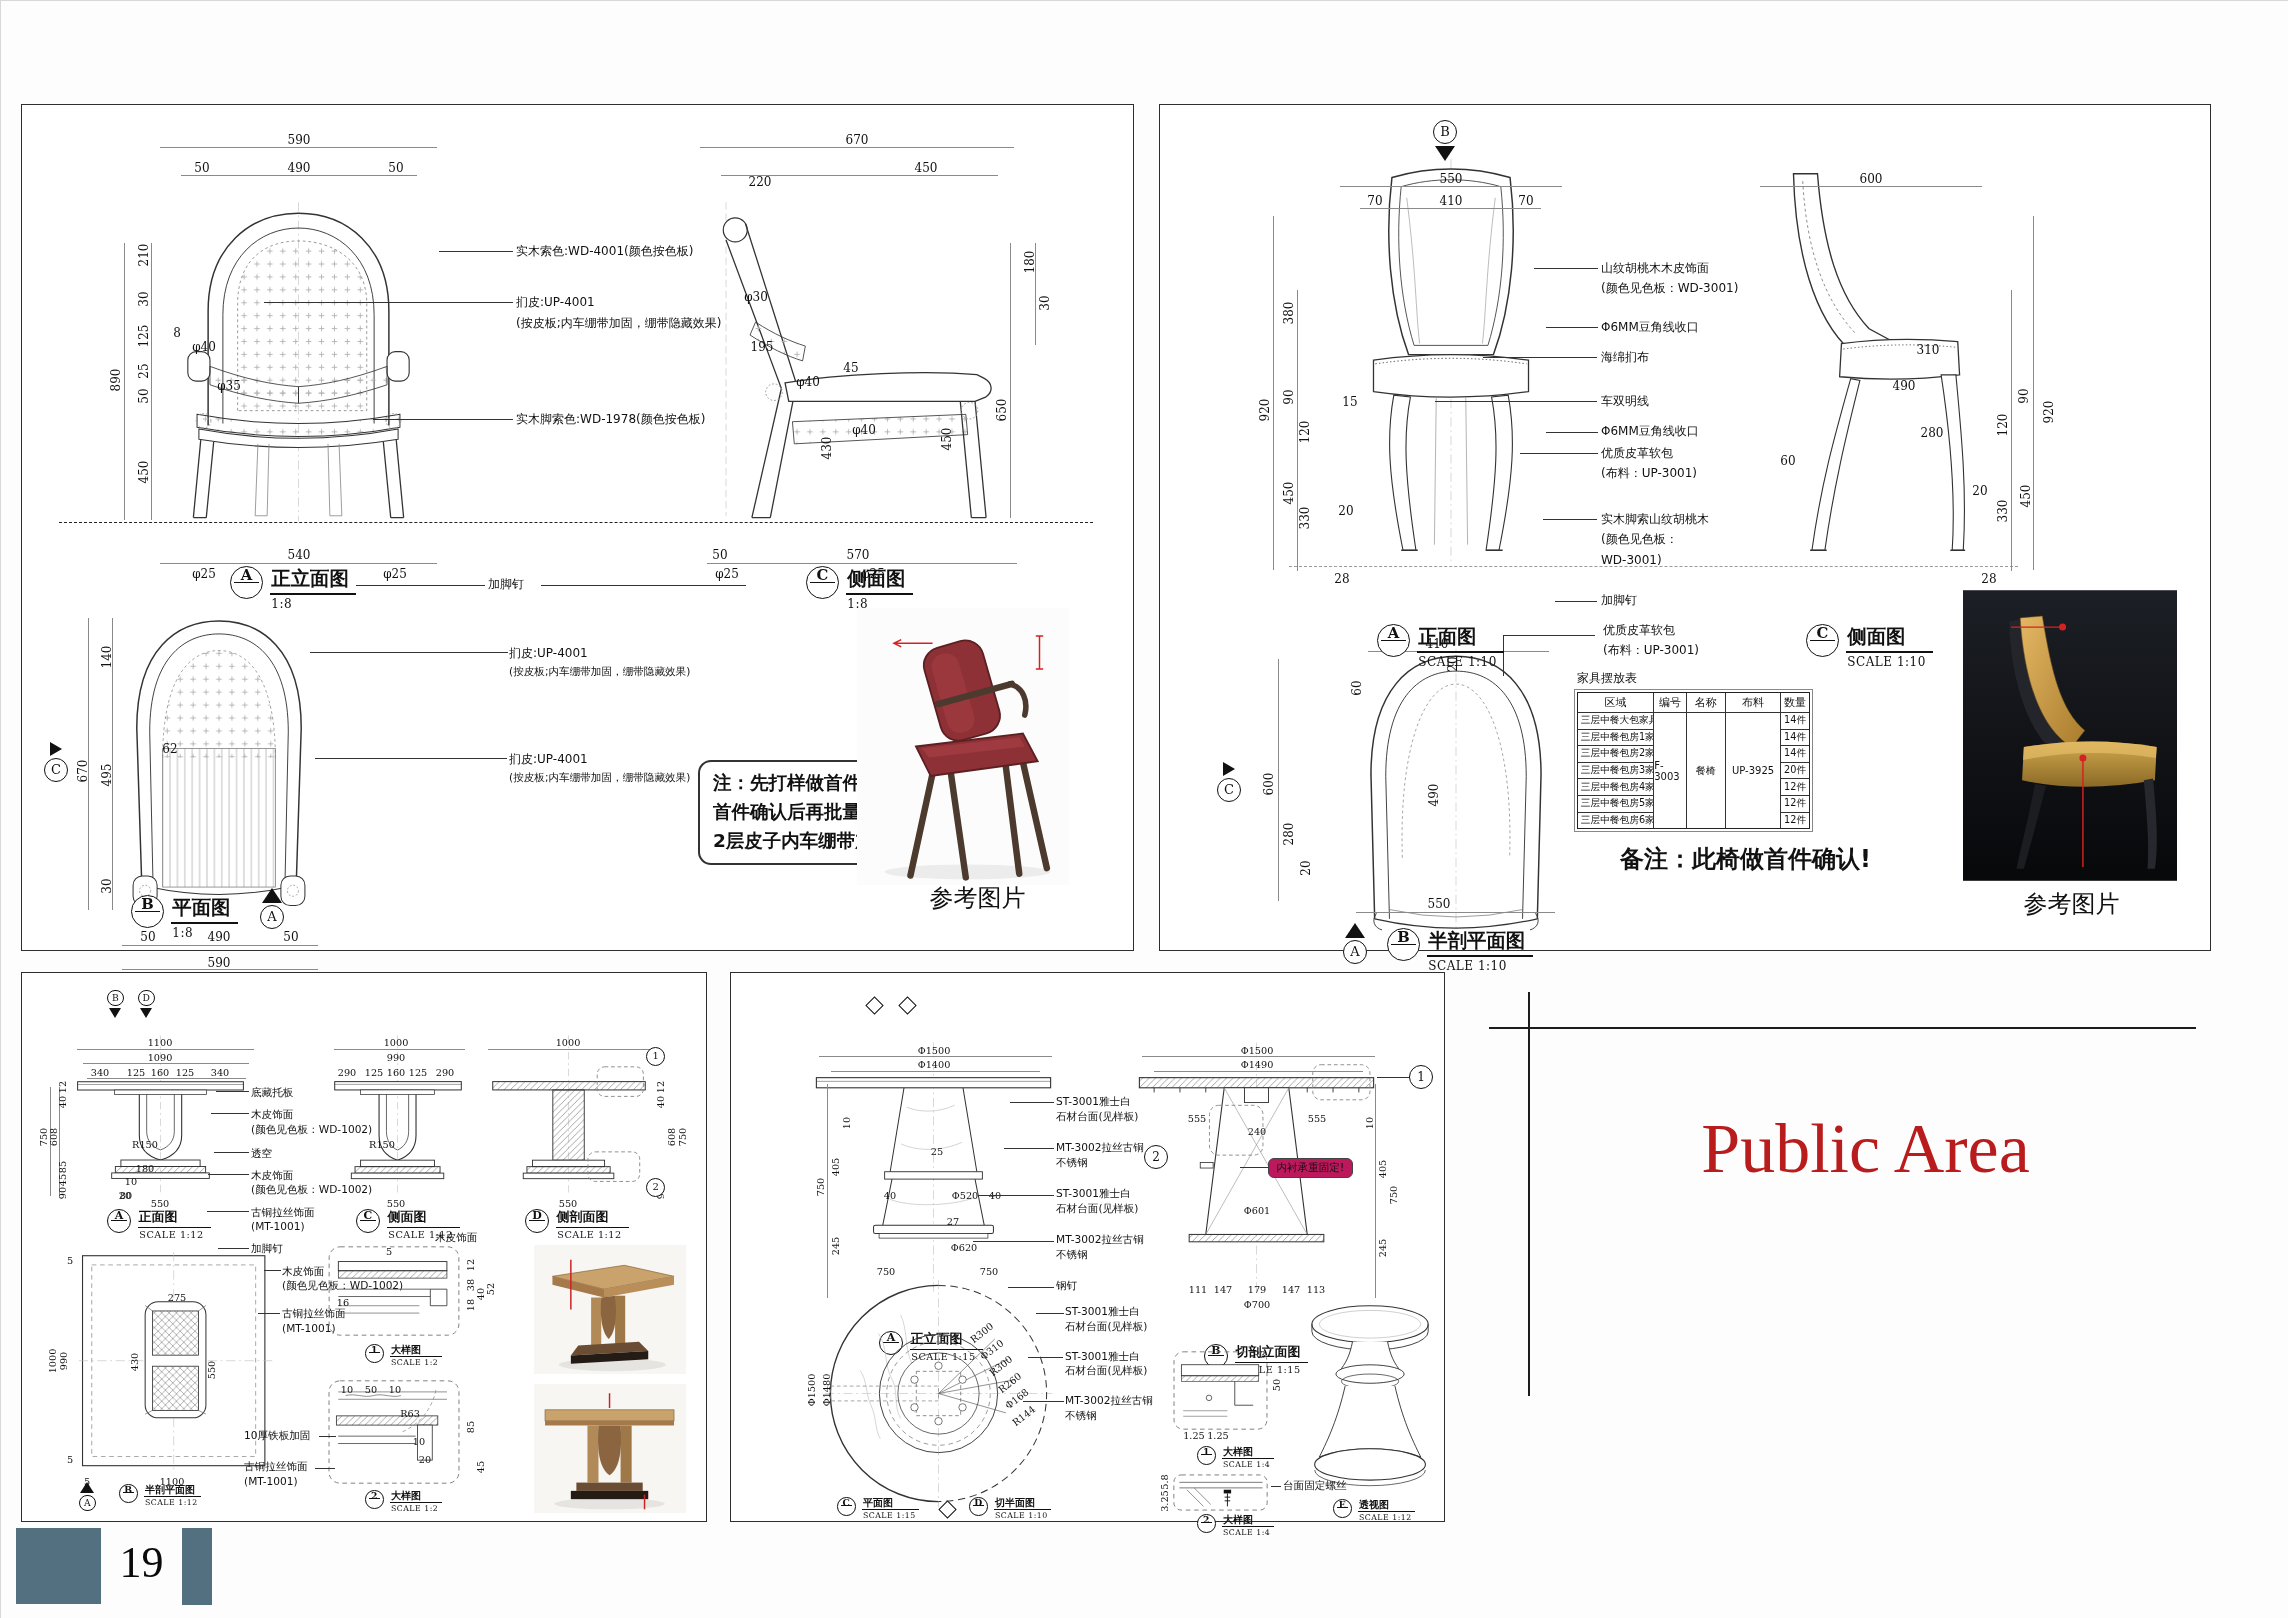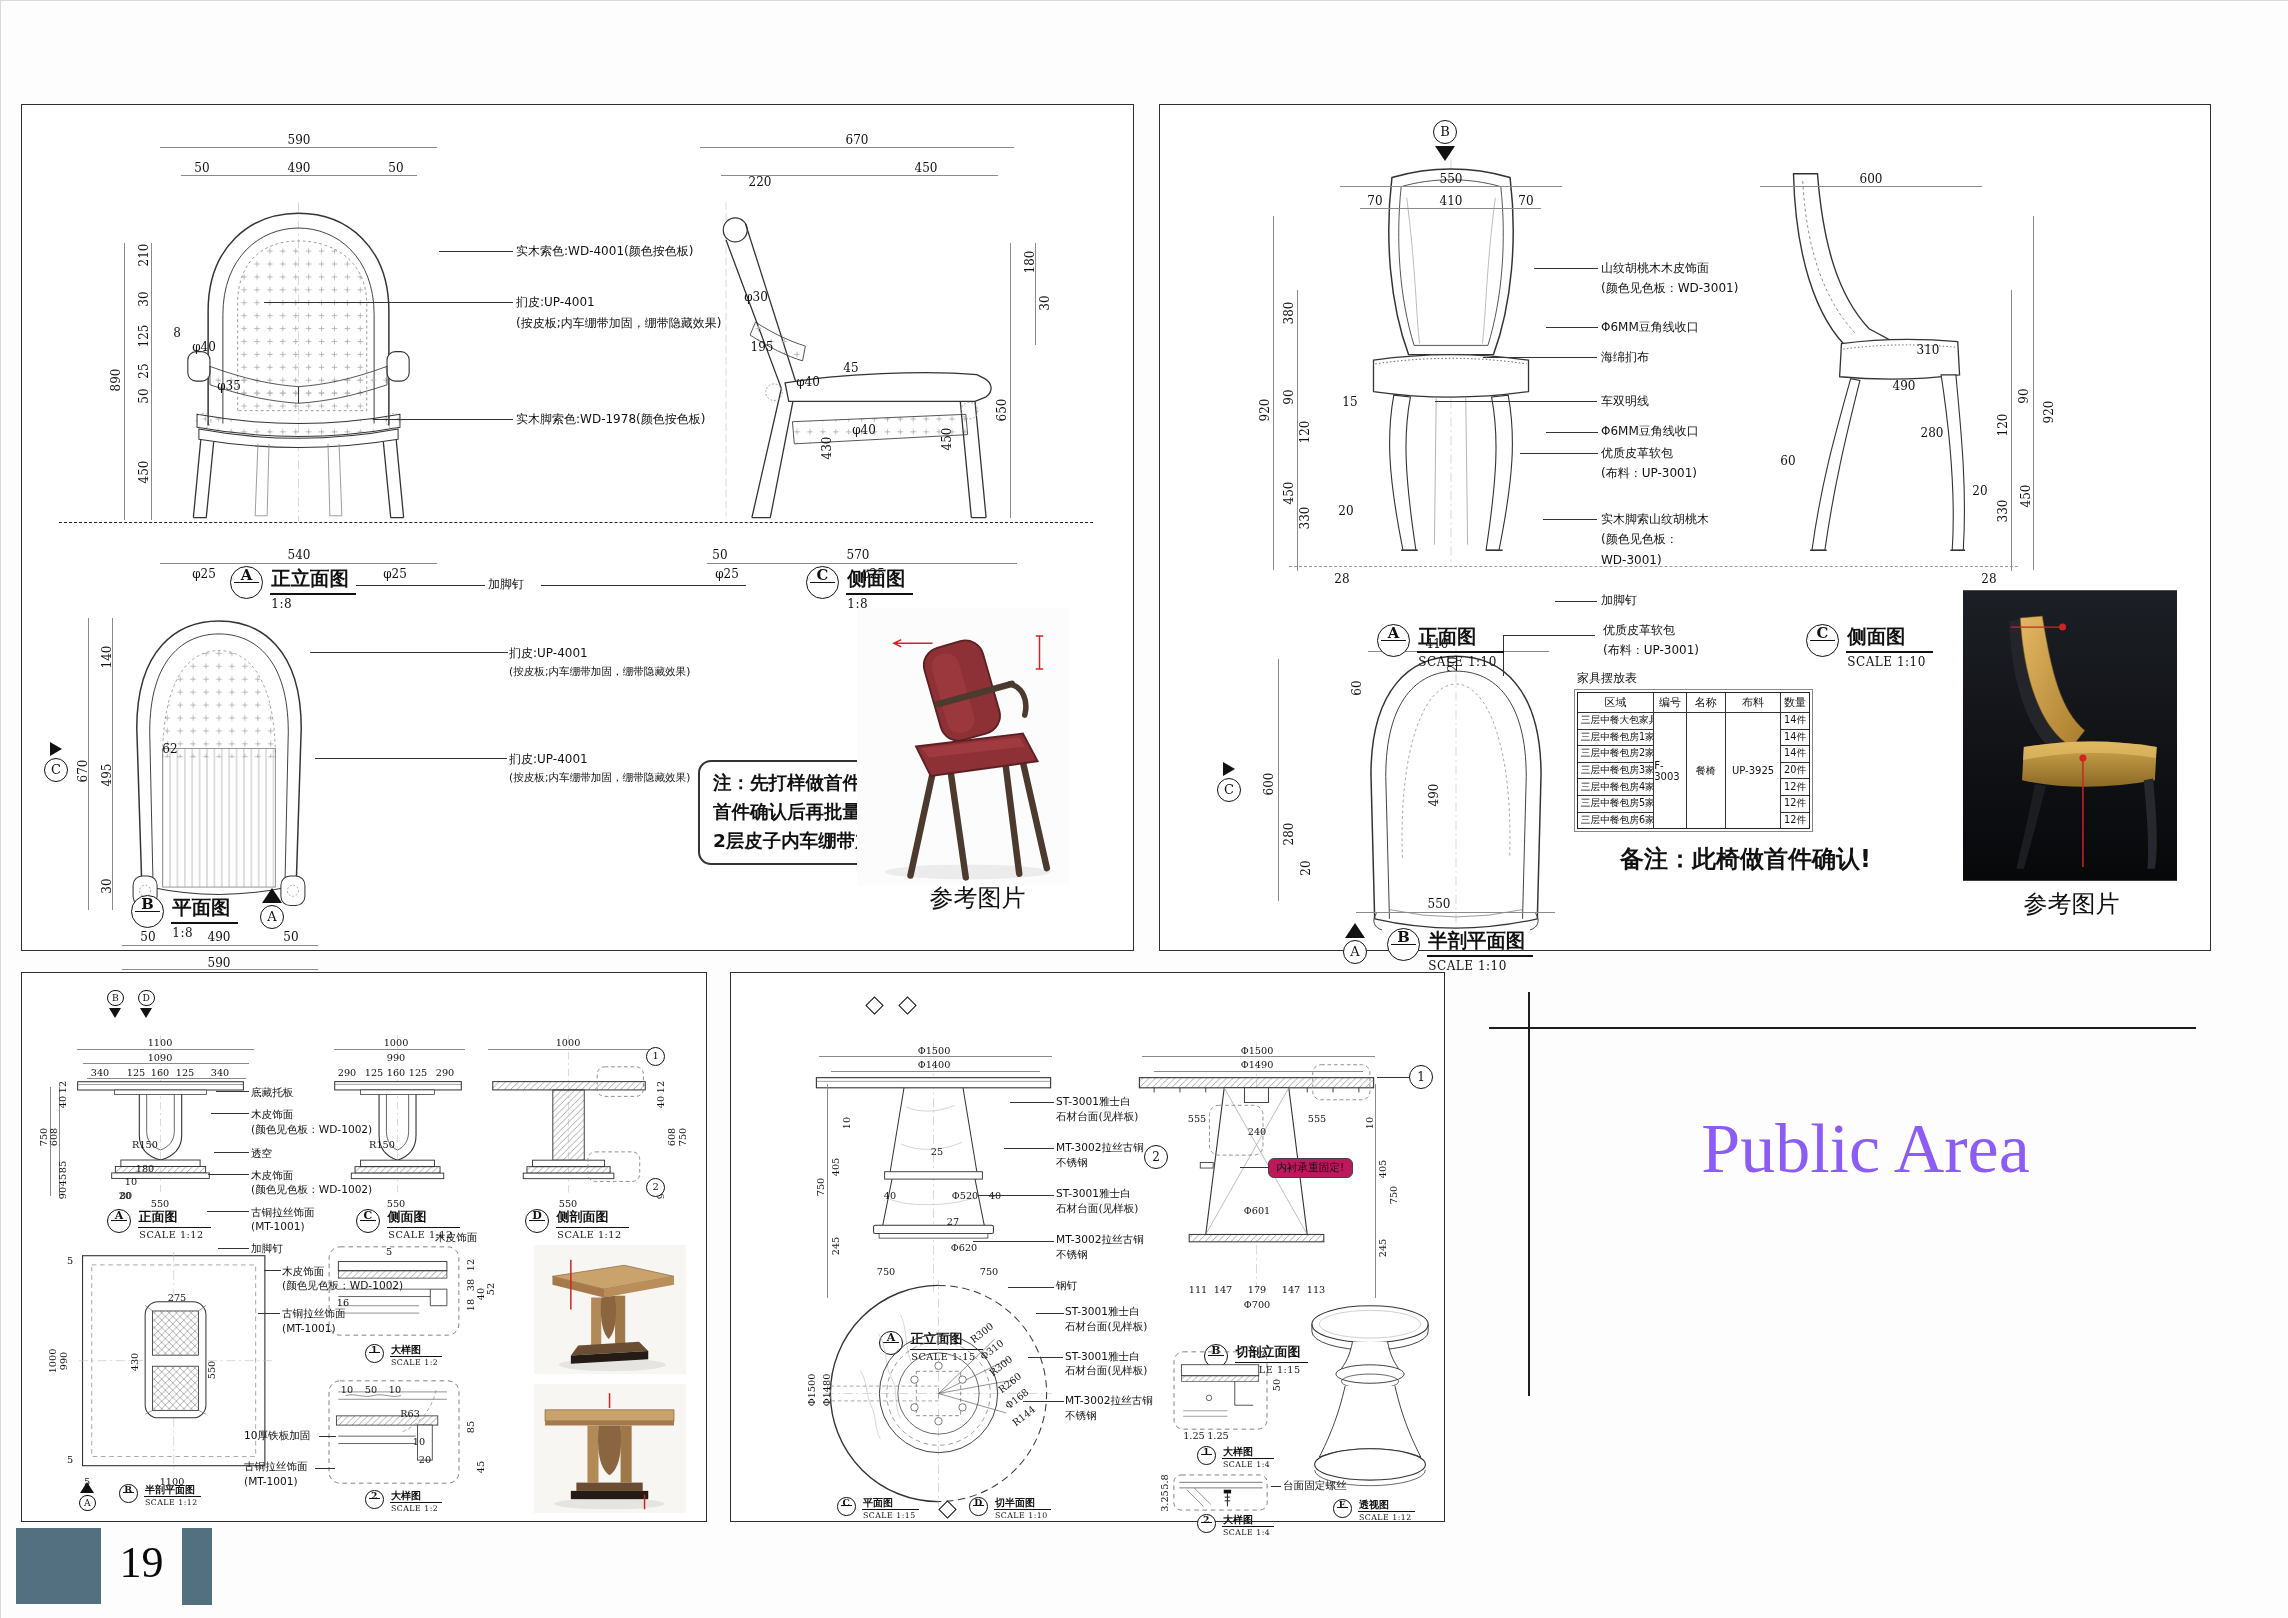--- a/index.html
+++ b/index.html
@@ -51,21 +51,21 @@
   .cap{position:absolute;font:24px "DejaVu Sans",sans-serif;text-align:center}
   .ftab{position:absolute;left:417px;top:587px;width:233px;height:137px;border:1.4px solid #222;outline:0.9px solid #888;outline-offset:2.8px;display:flex;background:#fff;box-sizing:border-box}
   .fcol{display:flex;flex-direction:column;border-right:0.9px solid #333;box-sizing:border-box}
   .fcol:last-child{border-right:none}
   .fh{height:20px;border-bottom:0.9px solid #333;display:flex;align-items:center;justify-content:center;font-size:11px;flex:none;box-sizing:border-box}
   .fc{height:16.6px;border-bottom:0.9px solid #333;display:flex;align-items:center;padding-left:2.8px;font-size:9.7px;flex:none;white-space:nowrap;box-sizing:border-box;overflow:hidden}
   .fcol .fc:last-child{border-bottom:none}
   .qc{justify-content:center;padding-left:0}
   .fm{flex:1;display:flex;align-items:center;justify-content:center;font-size:10px}
   .remark{position:absolute;font:700 24px "DejaVu Sans",sans-serif}
-  #ttl1{position:absolute;left:1569px;top:1108px;width:591px;text-align:center;font:70px "Liberation Serif",serif;color:#8b5cf6}
+  #ttl1{position:absolute;left:1569px;top:1108px;width:591px;text-align:center;font:70px "Liberation Serif",serif;color:#b91c1c}
   #ttl2{position:absolute;left:1525px;top:1248px;width:713px;text-align:center;font:56px "Liberation Serif",serif;color:#56778b}
   #hline{position:absolute;left:1488px;top:1026px;width:707px;border-top:2.3px solid #1c1c1c}
   #vline{position:absolute;left:1527px;top:991px;height:404px;border-left:2.3px solid #1c1c1c}
   #sq1{position:absolute;left:14.8px;top:1527px;width:85px;height:76px;background:#527080}
   #sq2{position:absolute;left:181px;top:1527px;width:30px;height:77px;background:#527080}
   #pgno{position:absolute;left:98px;top:1536px;width:85px;text-align:center;font:44px "Liberation Serif",serif;color:#0a0a0a}
 </style>
 </head>
 <body>
 

